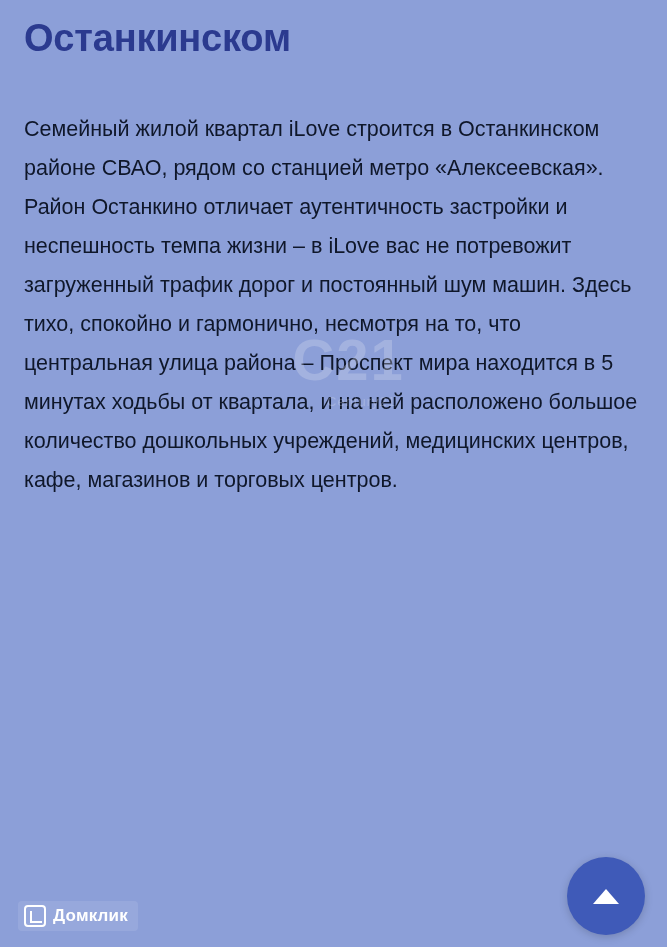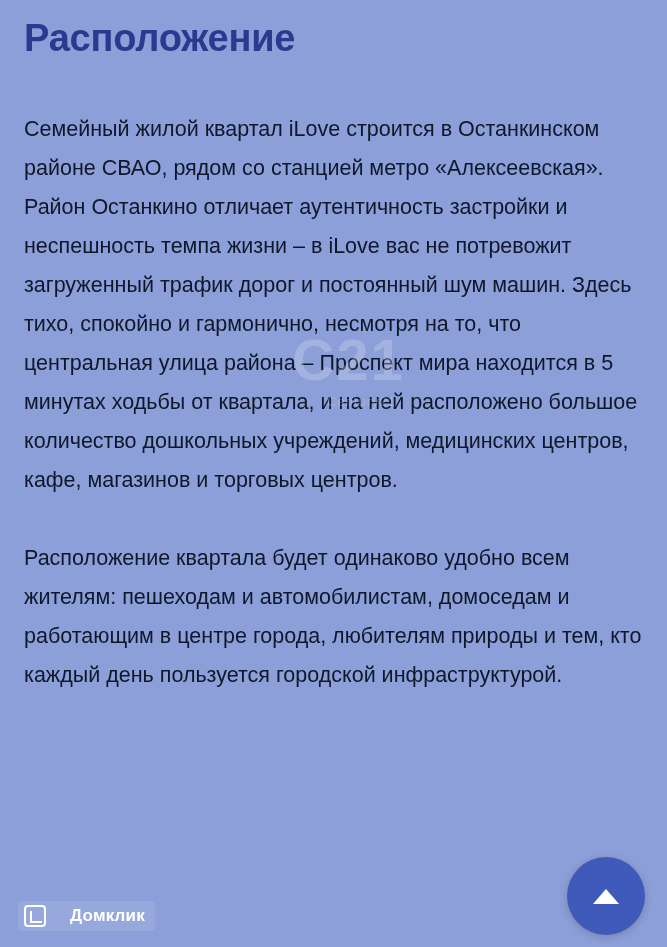--- a/index.html
+++ b/index.html
@@ -68,21 +68,21 @@
     color: #d9deef;
     padding-left: 26px;
   }
   
   .brand {
     position: absolute;
     left: 18px;
     bottom: 16px;
     display: flex;
     align-items: center;
-    gap: 24px;
+    gap: 7px;
     background: rgba(255,255,255,0.10);
     padding: 4px 10px 4px 6px;
     border-radius: 4px;
   }
   .brand-logo {
     width: 22px;
     height: 22px;
     border: 2px solid #ffffff;
     border-radius: 4px;
     position: relative;
@@ -128,25 +128,24 @@
     border-left: 13px solid transparent;
     border-right: 13px solid transparent;
     border-bottom: 15px solid #ffffff;
   }
 </style>
 </head>
 <body>
 
 <div class="page">
 
-  <h1 class="title">Расположение</h1>
+  <h1 class="title">Останкинском</h1>
 
   <p class="body-text para-1">Семейный жилой квартал iLove строится в Останкинском районе СВАО, рядом со станцией метро «Алексеевская». Район Останкино отличает аутентичность застройки и неспешность темпа жизни – в iLove вас не потревожит загруженный трафик дорог и постоянный шум машин. Здесь тихо, спокойно и гармонично, несмотря на то, что центральная улица района – Проспект мира находится в 5 минутах ходьбы от квартала, и на ней расположено большое количество дошкольных учреждений, медицинских центров, кафе, магазинов и торговых центров.</p>
 
-  <p class="body-text para-2">Расположение квартала будет одинаково удобно всем жителям: пешеходам и автомобилистам, домоседам и работающим в центре города, любителям природы и тем, кто каждый день пользуется городской инфраструктурой.</p>
 
   <div class="watermark">
     <div class="watermark-mark">C21</div>
     <div class="watermark-label">Century21</div>
   </div>
 
   <div class="brand">
     <span class="brand-logo"></span>
     <span class="brand-name">Домклик</span>
   </div>

